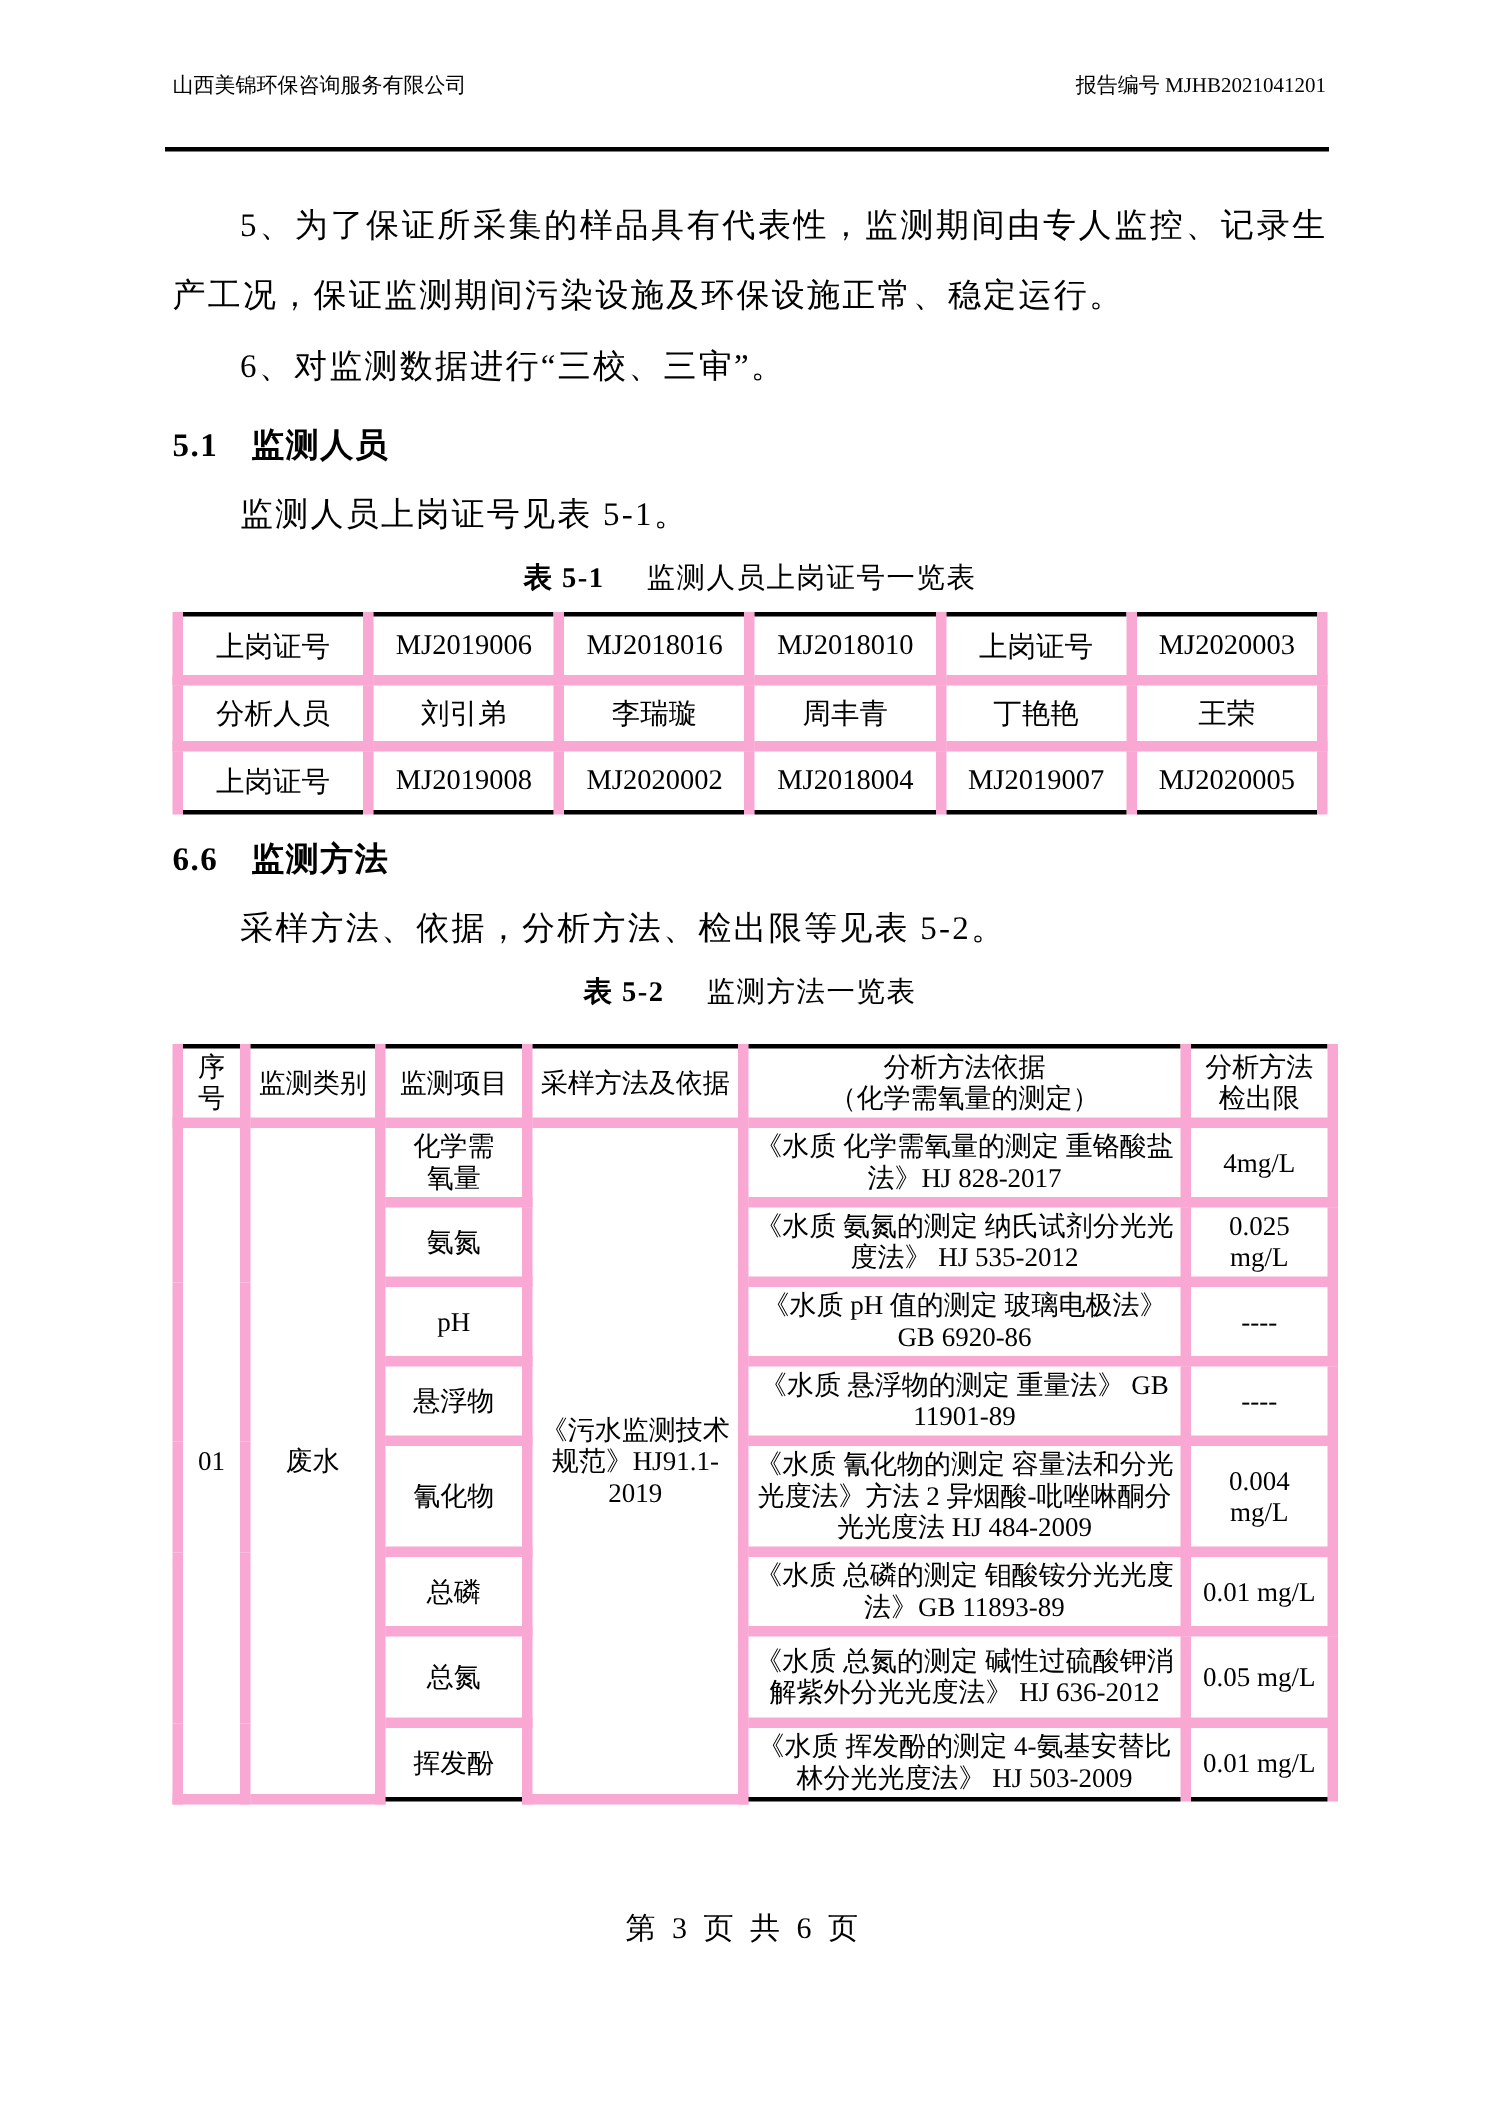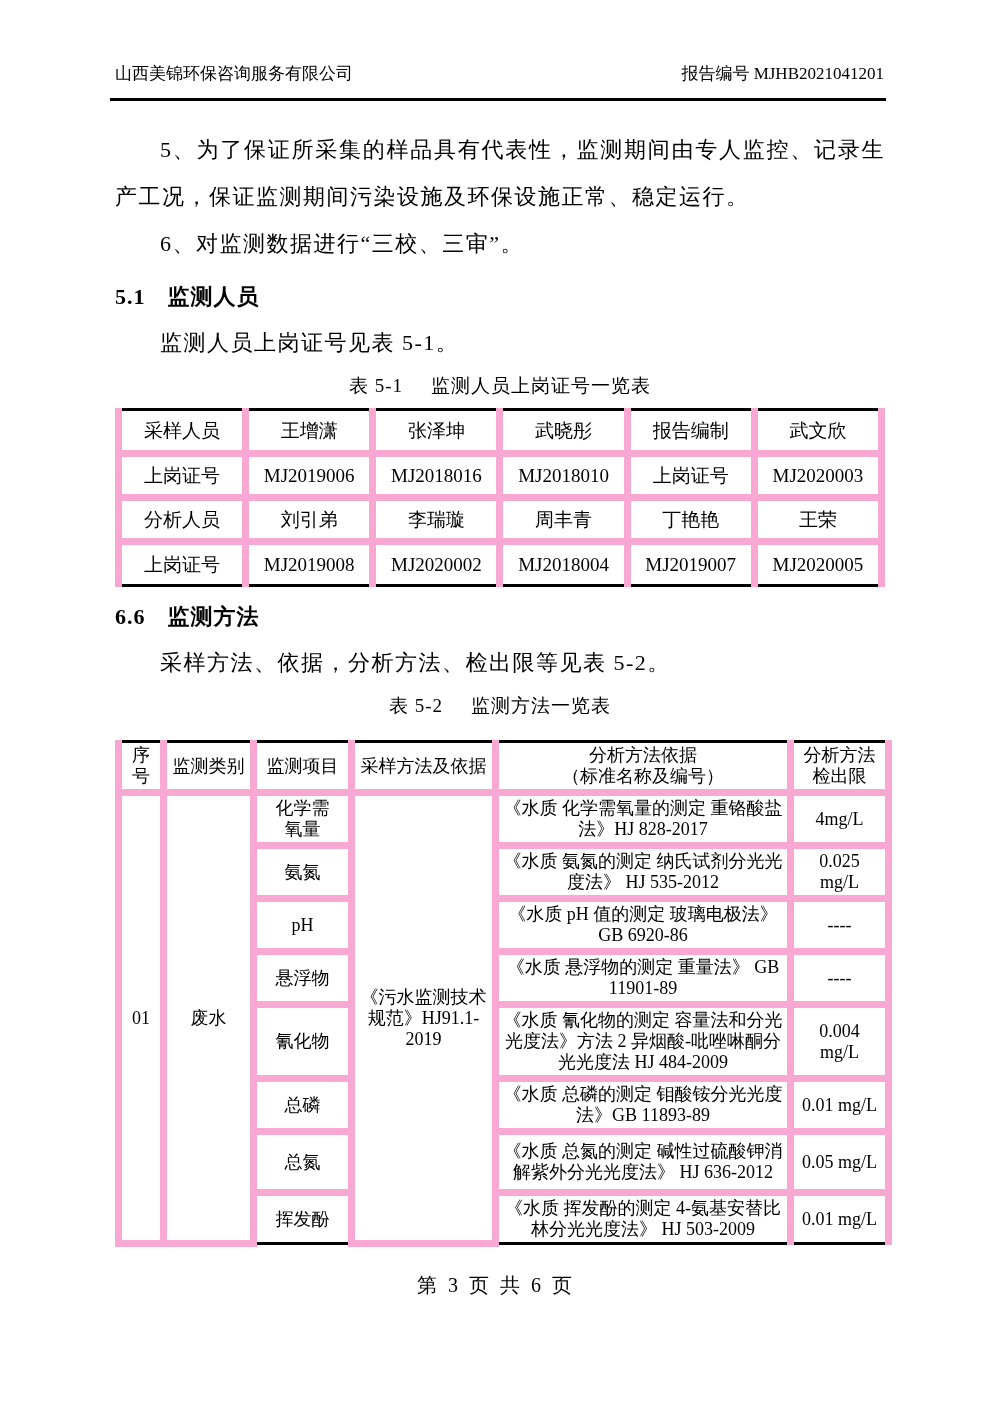--- a/index.html
+++ b/index.html
@@ -4,37 +4,37 @@
 <style>
   * { margin:0; padding:0; box-sizing:border-box; }
   html,body { background:#ffffff; }
   .page {
     position:relative; width:992px; height:1403px; background:#ffffff;
     font-family:"Liberation Serif","DejaVu Serif",serif; color:#000;
     overflow:hidden;
   }
   
   .doc-header {
-    position:absolute; top:62px; left:115px; right:108px;
+    position:absolute; top:48px; left:115px; right:108px;
     display:flex; justify-content:space-between; align-items:center;
-    font-size:17px;
+    font-size:14px;
   }
   .header-rule { position:absolute; top:98px; left:110px; right:106px; height:3px; background:#000; }
   
   .content { position:absolute; top:126px; left:115px; width:770px; }
   .para {
     font-size:22px; line-height:47px; letter-spacing:1.5px;
     text-align:justify; text-indent:45px;
   }
   .para.no-justify { text-align:left; }
   .sec-heading { margin-top:8px; font-size:22px; font-weight:bold; line-height:44px; letter-spacing:1px; }
   .sec-heading .sec-num { margin-right:22px; font-family:"Liberation Serif",serif; }
   .sub-para { font-size:22px; line-height:47px; letter-spacing:1.5px; text-indent:45px; }
   .table-caption { margin-top:5px; text-align:center; font-size:19px; line-height:30px; letter-spacing:1px; }
-  .table-caption .cap-label { font-weight:normal; margin-right:28px;text-align:center; }
+  .table-caption .cap-label { font-weight:bold; margin-right:28px;text-align:center; }
   
   table { border-collapse:collapse; width:770px; table-layout:fixed; margin-top:7px; }
   td, th { border:7px solid #f9a8d4; text-align:center; vertical-align:middle; font-weight:normal; }
   table.t1 { margin-top:7px; }
   .t1 td { height:44px; font-size:19px; }
   .t1 tr:first-child td { border-top:3px solid #000; }
   .t1 tr:last-child td { border-bottom:3px solid #000; }
   table.t2 { margin-top:19px; }
   .t2 td, .t2 th { font-size:18px; line-height:21px; padding:2px 4px; }
   .t2 thead th { border-top:3px solid #000; height:46px; }
@@ -71,28 +71,20 @@
       <span class="sec-num">5.1</span><span>监测人员</span>
     </div>
     <div class="sub-para">监测人员上岗证号见表 5-1。</div>
 
     <div class="table-caption">
       <span class="cap-label">表 5-1</span><span>监测人员上岗证号一览表</span>
     </div>
 
     <table class="t1">
       <tbody>
-        <tr>
-          <td>采样人员</td>
-          <td>王增潇</td>
-          <td>张泽坤</td>
-          <td>武晓彤</td>
-          <td>报告编制</td>
-          <td>武文欣</td>
-        </tr>
         <tr>
           <td>上岗证号</td>
           <td>MJ2019006</td>
           <td>MJ2018016</td>
           <td>MJ2018010</td>
           <td>上岗证号</td>
           <td>MJ2020003</td>
         </tr>
         <tr>
           <td>分析人员</td>
@@ -132,21 +124,21 @@
           <col style="width:98px">
       </colgroup>
       <thead>
         <tr>
           <th>序号</th>
           <th>监测类别</th>
           <th>监测项目</th>
           <th>采样方法及依据</th>
           <th>
             <div>分析方法依据</div>
-            <div>（标准名称及编号）</div>
+            <div>（化学需氧量的测定）</div>
           </th>
           <th>
             <div>分析方法</div>
             <div>检出限</div>
           </th>
         </tr>
       </thead>
       <tbody>
         <tr class="r1">
           <td rowspan="8">01</td>

